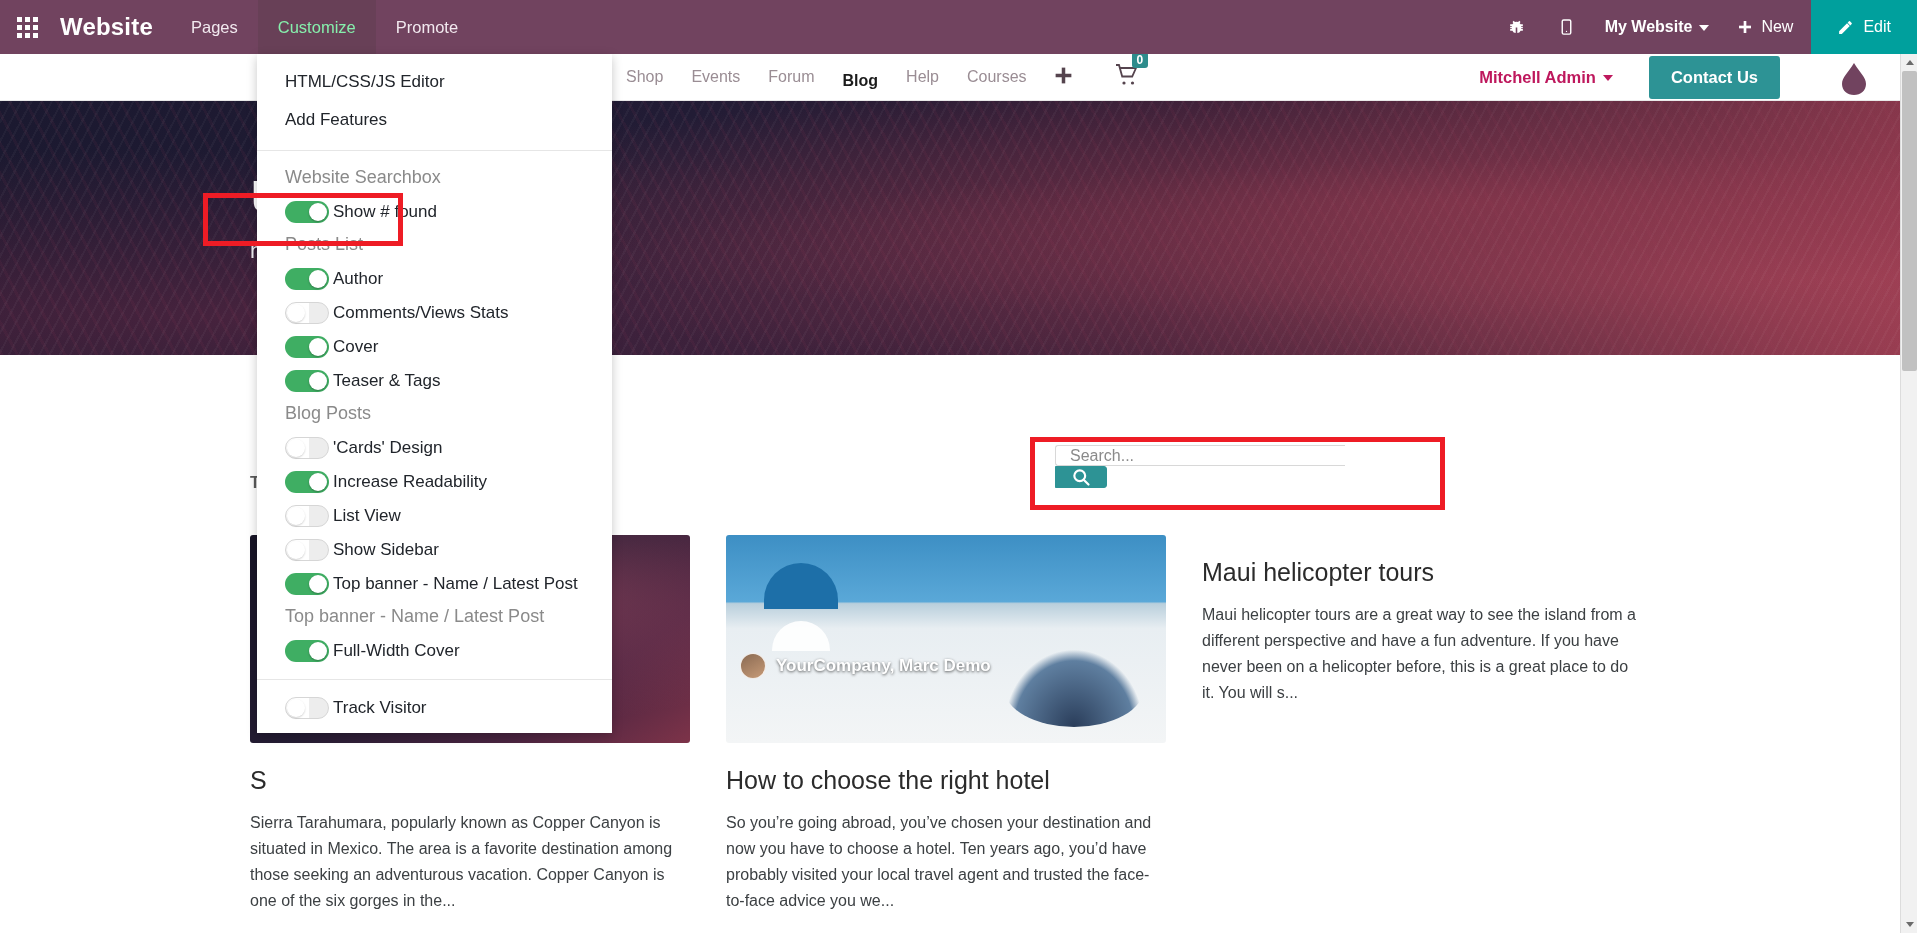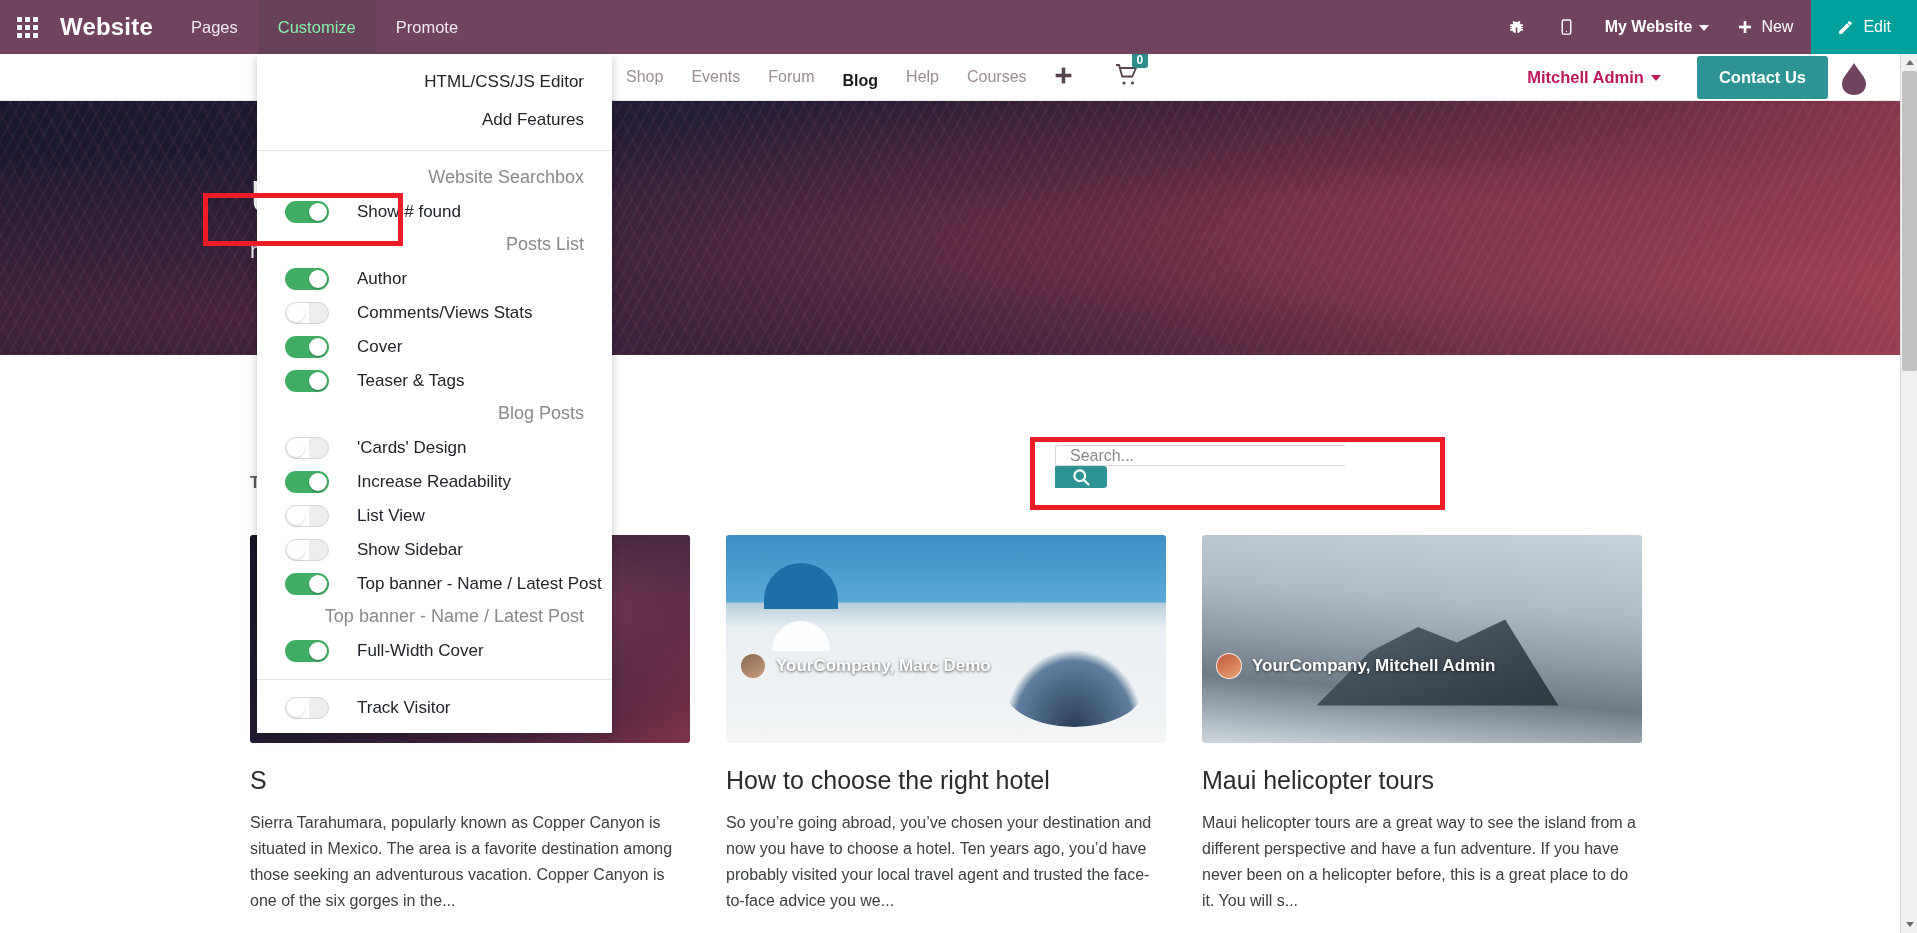--- a/index.html
+++ b/index.html
@@ -88,21 +88,21 @@
     border-radius: 3px; padding: 1px 5px; font-weight: 600;
   }
   .hdr-spacer { flex: 1; }
   .user-name {
     font-size: 16.5px; color: #be185d; font-weight: bold;
     cursor: pointer; margin-right: 36px; white-space: nowrap;
   }
   .contact-btn {
     background: #2d9395; color: #ffffff; font-size: 16.5px; font-weight: 600;
     border: none; padding: 12px 22px; border-radius: 3px; cursor: pointer;
-    margin-right: 72px;
+    margin-right: 120px;
   }
   .drop-logo {
     position: absolute; right: 32px; top: 8px;
     width: 28px; height: 34px; cursor: pointer;
   }
 
   
   .hero {
     position: absolute; top: 101px; left: 0;
     width: 1900px; height: 254px;
@@ -219,33 +219,32 @@
 
   
   .dropdown {
     position: absolute; top: 54px; left: 257px;
     width: 355px;
     background: #ffffff;
     box-shadow: 0 3px 10px rgba(0,0,0,.22);
     z-index: 60;
     padding: 9px 0 0 0;
     font-size: 16px;
-    text-align: right;
   }
   .dd-link {
     padding: 9px 28px; color: #21252b; font-size: 17px; cursor: pointer;
     white-space: nowrap;
   }
   .dd-sep { height: 1px; background: #e6e6e6; margin: 11px 0; }
   .dd-group {
     padding: 5px 28px 7px 28px; color: #8a8a8a; font-size: 18px;
     white-space: nowrap;
   }
   .dd-row {
-    display: flex; align-items: center; gap: 28px;
+    display: flex; align-items: center; gap: 4px;
     padding: 6px 28px; cursor: pointer; white-space: nowrap;
   }
   .dd-row span.lbl { font-size: 17px; color: #21252b; }
   .tgl {
     width: 44px; height: 22px; border-radius: 11px; position: relative;
     flex: 0 0 auto; transition: background .15s;
   }
   .tgl.on { background: #3fae63; }
   .tgl.off { background: #ffffff; border: 1px solid #d6d6d6; }
   .tgl i {
@@ -406,26 +405,20 @@
         <span class="avatar"></span>
         <span>YourCompany, Marc Demo</span>
       </div>
     </div>
     <div class="card-title">How to choose the right hotel</div>
     <div class="card-teaser">So you’re going abroad, you’ve chosen your destination and now you have to choose a hotel. Ten years ago, you’d have probably visited your local travel agent and trusted the face-to-face advice you we...</div>
 
   </div>
 
   <div class="card">
-    <div class="card-cover cover-3">
-      <div class="cover-author">
-        <span class="avatar a2"></span>
-        <span>YourCompany, Mitchell Admin</span>
-      </div>
-    </div>
     <div class="card-title">Maui helicopter tours</div>
     <div class="card-teaser">Maui helicopter tours are a great way to see the island from a different perspective and have a fun adventure. If you have never been on a helicopter before, this is a great place to do it. You will s...</div>
 
   </div>
 
 </div>
 
 <div class="dropdown">
 
   <div class="dd-link">HTML/CSS/JS Editor</div>

